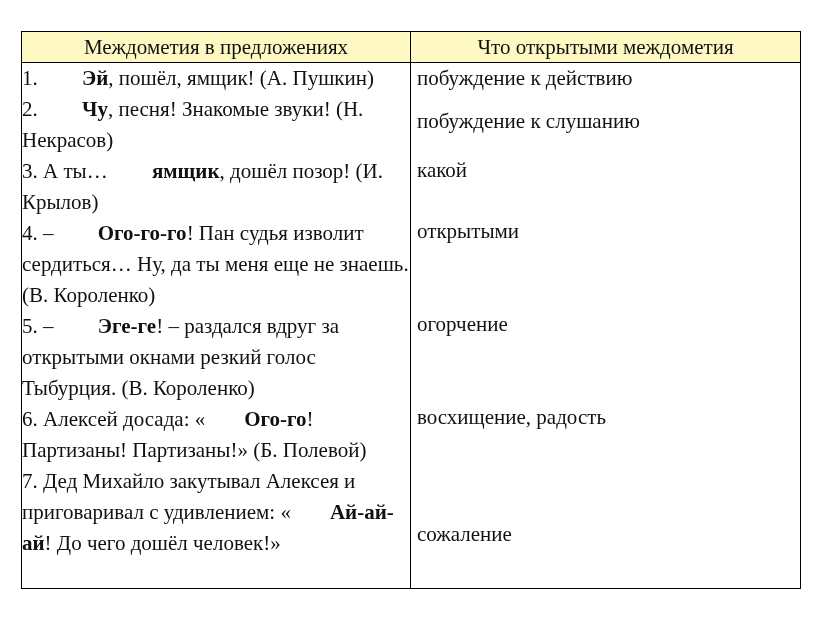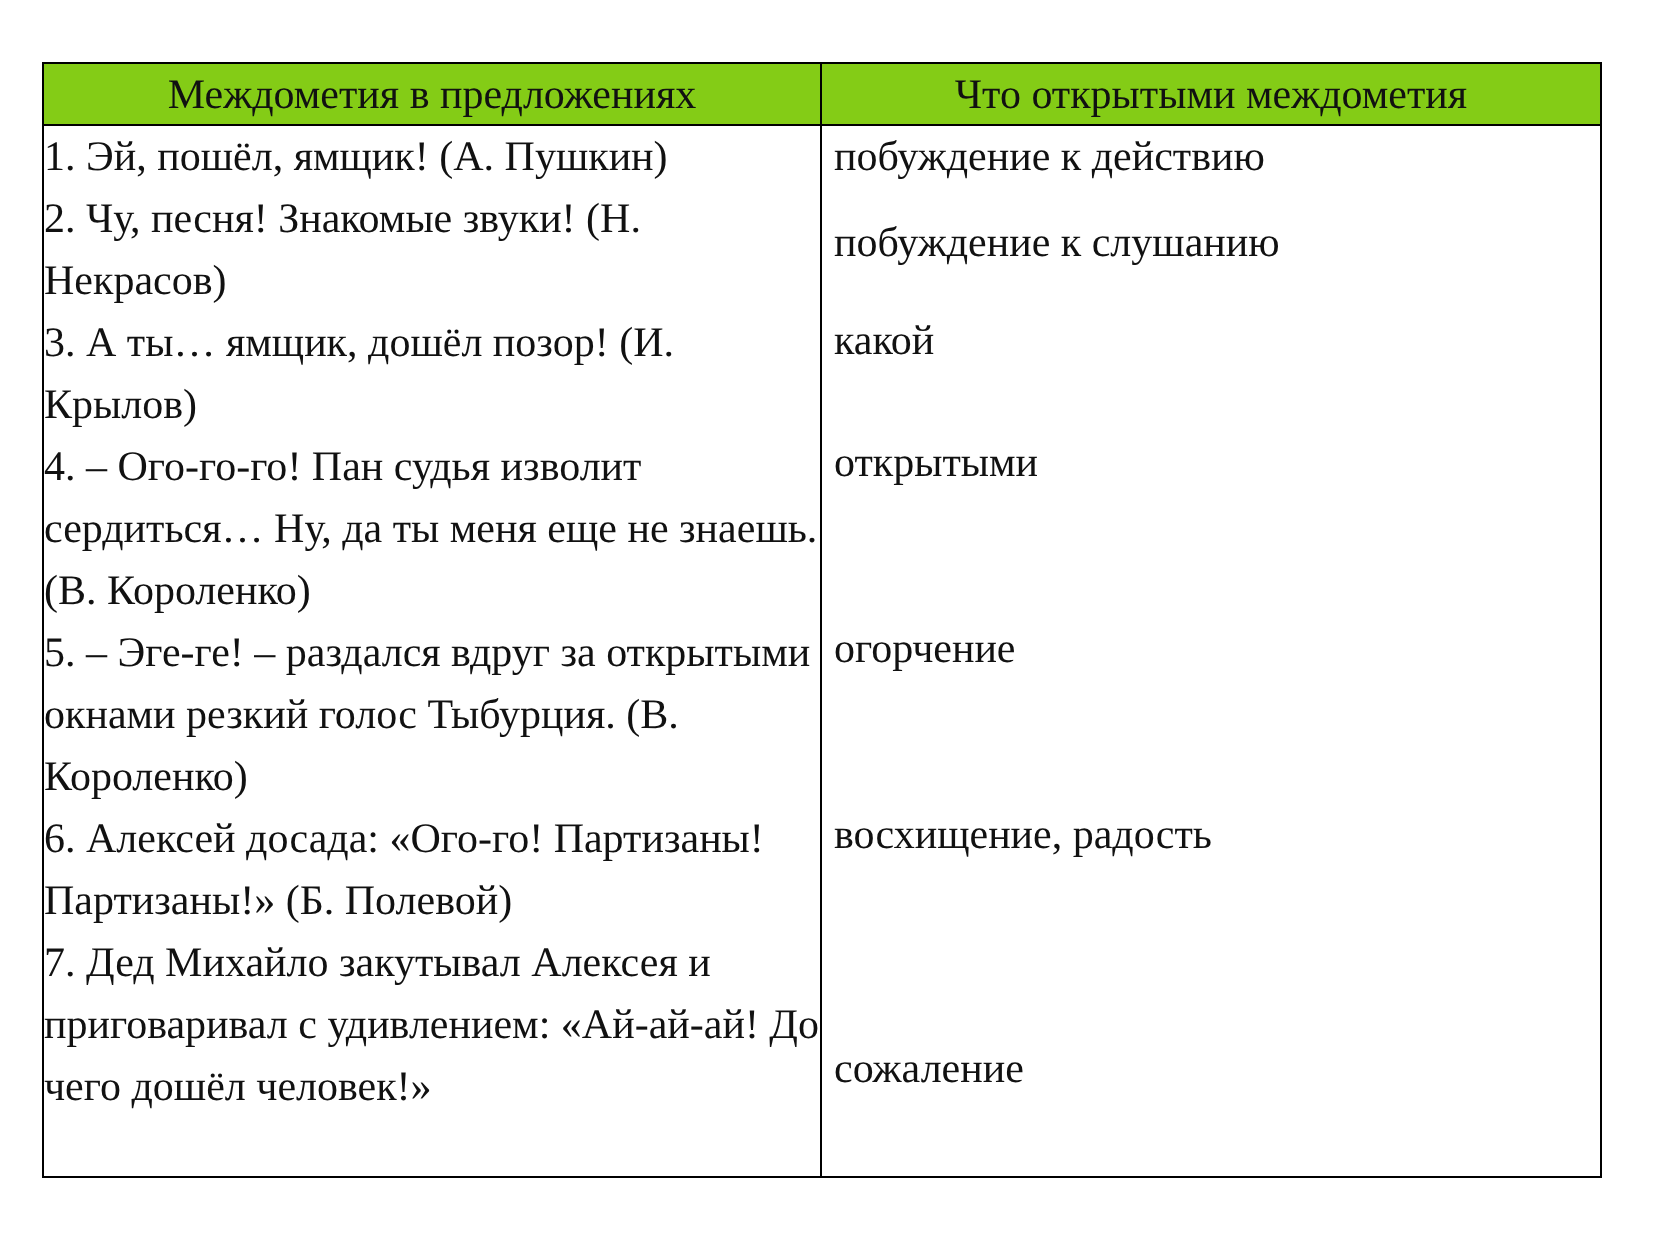--- a/index.html
+++ b/index.html
@@ -1,28 +1,28 @@
 <!DOCTYPE html>
 <html><head>
   <meta charset="utf-8">
   <style>
     html, body { margin: 0; padding: 0; background: #ffffff; }
     body { width: 829px; height: 621px; position: relative; overflow: hidden;
            font-family: "Liberation Serif", "DejaVu Serif", serif; color: #111; }
     .tbl { position: absolute; left: 21px; top: 31px; width: 779px;
            border-collapse: collapse; table-layout: fixed; }
     .tbl td, .tbl th { border: 1.5px solid #000; vertical-align: top; padding: 0; }
-    .tbl th { background: #84cc16; font-weight: normal; font-size: 21px;
+    .tbl th { background: #fef9c3; font-weight: normal; font-size: 21px;
               height: 30px; line-height: 30px; text-align: center; margin-left: 26px; }
     .col1 { width: 389px; }
     .col2 { width: 390px; }
     .cell { font-size: 21px; line-height: 31px; padding: 0 6px 0 6px; }
     .body-cell { height: 525px; }
     .entry { display: block; }
-    .entry b { font-weight: normal; }
+    .entry b { font-weight: bold; margin-left: 39px; }
     .right-entry { position: absolute; left: 6px; }
     .rc { position: relative; }
   </style>
 </head>
 <body>
 
 <table class="tbl">
   <colgroup>
       <col class="col1">
       <col class="col2">

